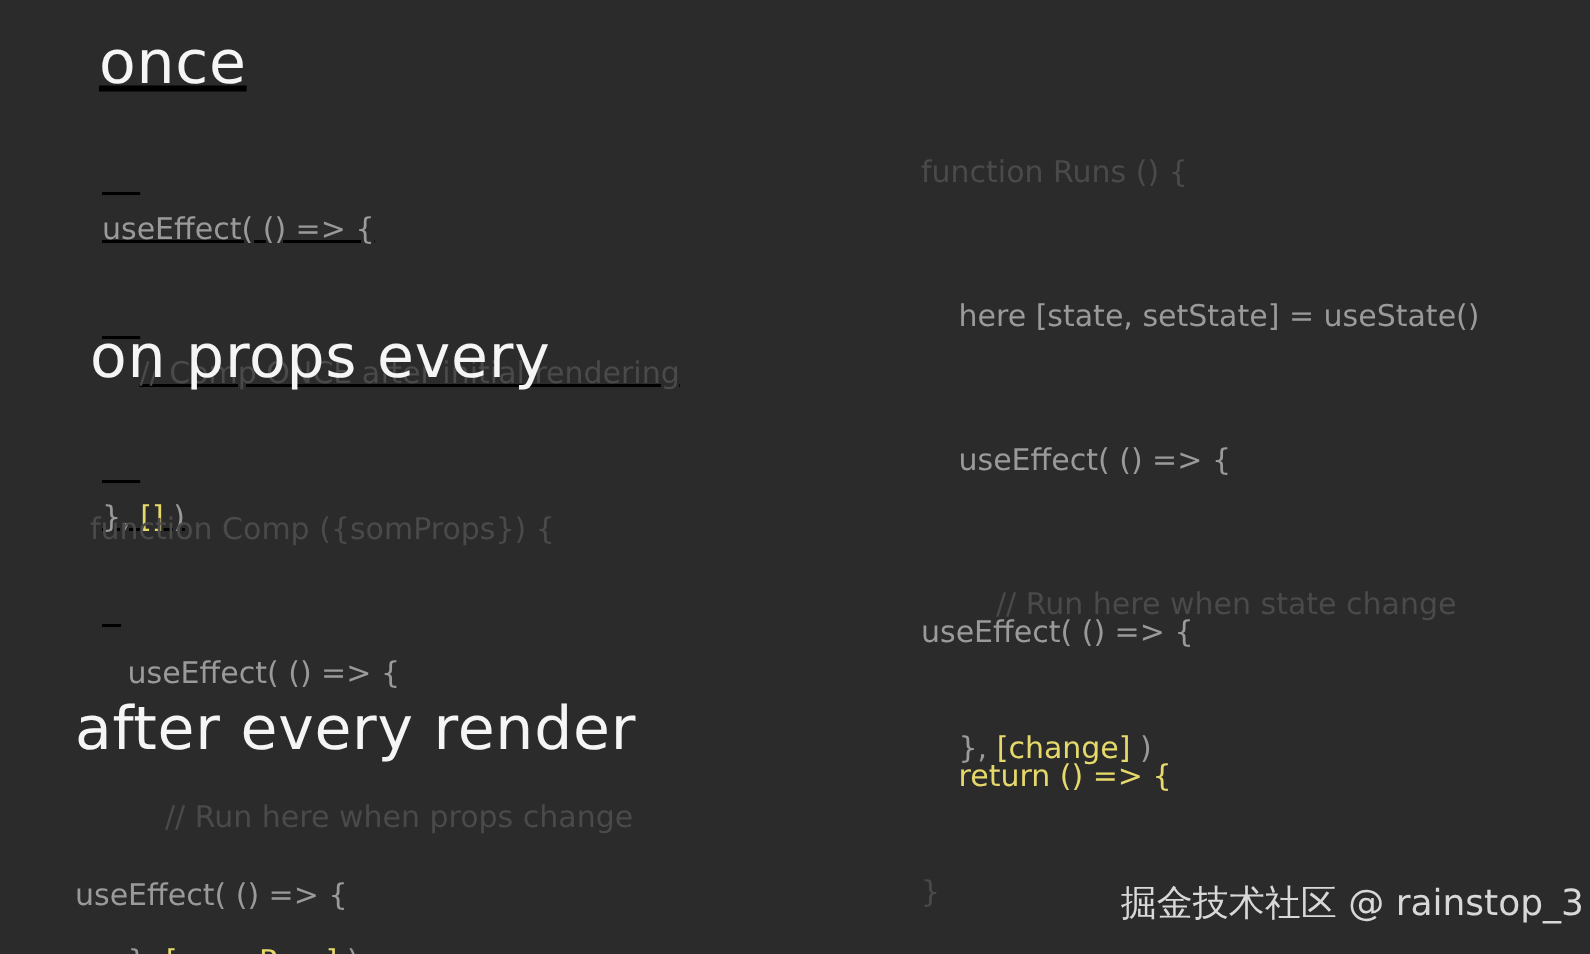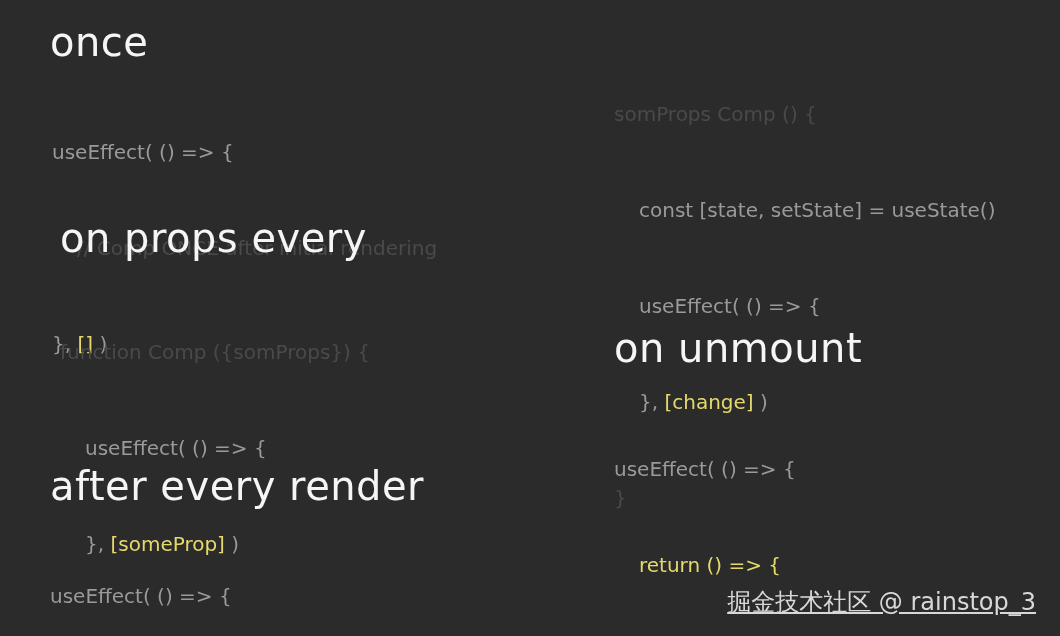--- a/index.html
+++ b/index.html
@@ -31,71 +31,71 @@
       color: #9a9a9a;
     }
     .dim { color: #4a4a4a; }
     .normal { color: #9a9a9a; }
     .accent { color: #e6d96b; }
     .line { display: block; height: 32px; }
     .indent1 { padding-left: 25px; }
     .indent2 { padding-left: 50px; }
     .watermark {
       position: absolute;
-      right: 24px;
+      right: 4px;
       bottom: 18px;
       color: #d8d8d8;
       font-size: 24px;
       white-space: nowrap;
-      text-decoration: underline;
     }
   </style>
 </head>
 <body>
 
-<div class="section" style="left:50px; top:18px;">
+<div class="section" style="left:66px; top:18px;text-decoration:underline;">
   <div class="heading">once</div>
   <div class="code" style="margin-left:2px; margin-top:6px;">
     <span class="line normal">useEffect( () =&gt; {</span>
     <span class="line dim indent1">// Comp ONCE after initial rendering</span>
     <span class="line normal"><span>}, </span><span class="accent">[]</span><span> )</span></span>
   </div>
 </div>
 
 <div class="section" style="left:60px; top:214px;">
   <div class="heading">on props every</div>
   <div class="code" style="margin-top:10px;">
     <span class="line dim">function Comp ({somProps}) {</span>
     <span class="line normal indent1">useEffect( () =&gt; {</span>
+    <span class="line dim indent2">// Run here when props change</span>
     <span class="line normal indent1"><span>}, </span><span class="accent">[someProp]</span><span> )</span></span>
     
   </div>
 </div>
 
 <div class="section" style="left:50px; top:462px;">
   <div class="heading">after every render</div>
   <div class="code" style="margin-top:6px;">
     <span class="line normal">useEffect( () =&gt; {</span>
     
     
   </div>
 </div>
 
 <div class="section" style="left:614px; top:26px;">
   <div class="code" style="margin-top:8px;">
-    <span class="line dim">somProps Comp () {</span>
-    <span class="line normal indent1">const [state, setState] = useState()</span>
+    <span class="line dim">function Runs () {</span>
+    <span class="line normal indent1">here [state, setState] = useState()</span>
     <span class="line normal indent1">useEffect( () =&gt; {</span>
+    <span class="line dim indent2">// Run here when state change</span>
     <span class="line normal indent1"><span>}, </span><span class="accent">[change]</span><span> )</span></span>
     <span class="line dim">}</span>
   </div>
 </div>
 
 <div class="section" style="left:614px; top:324px;">
-  <div class="heading">on unmount</div>
   <div class="code" style="margin-top:17px;">
     <span class="line normal">useEffect( () =&gt; {</span>
     <span class="line accent indent1">return () =&gt; {</span>
     
     
     
   </div>
 </div>
 
 <div class="watermark">掘金技术社区 @ rainstop_3</div>

